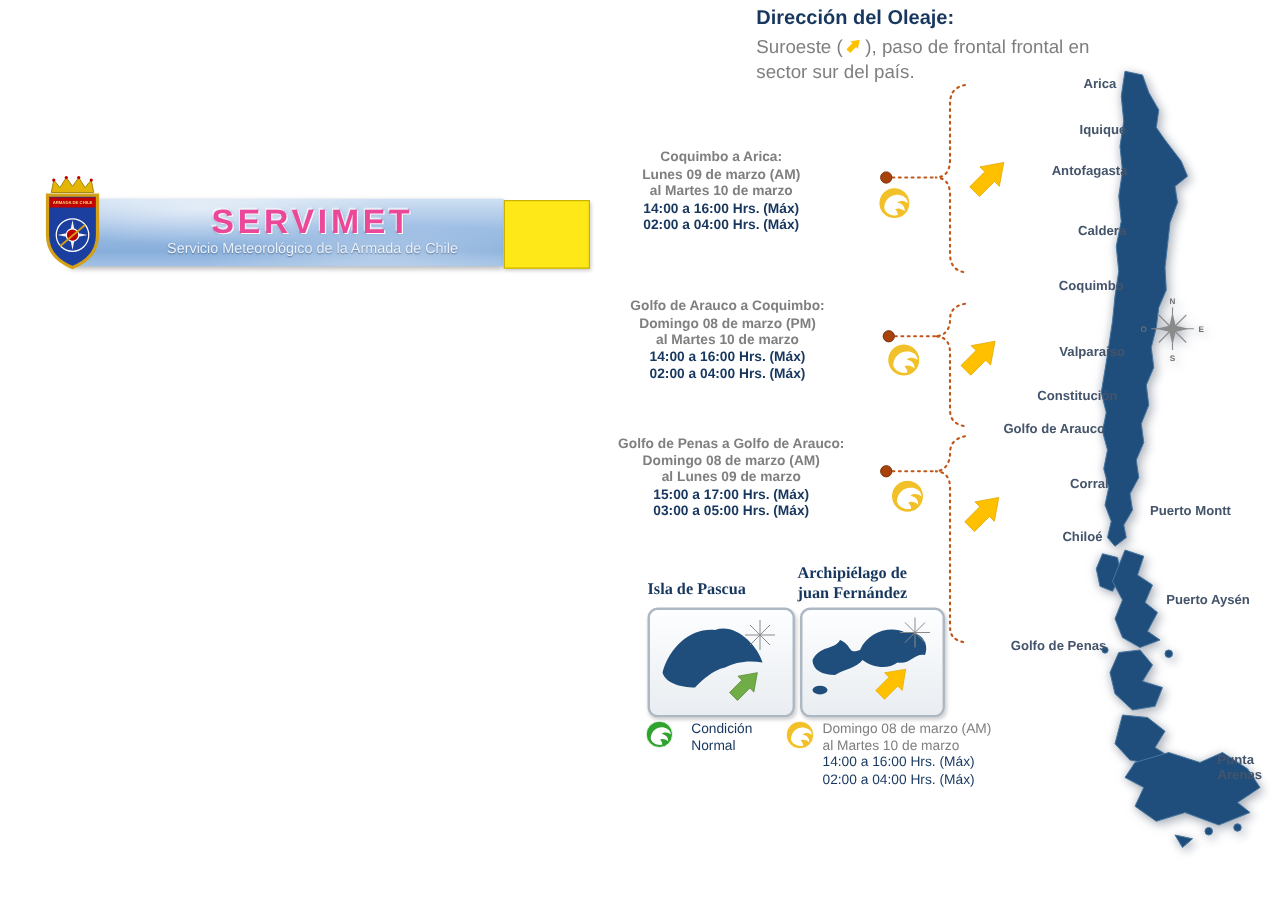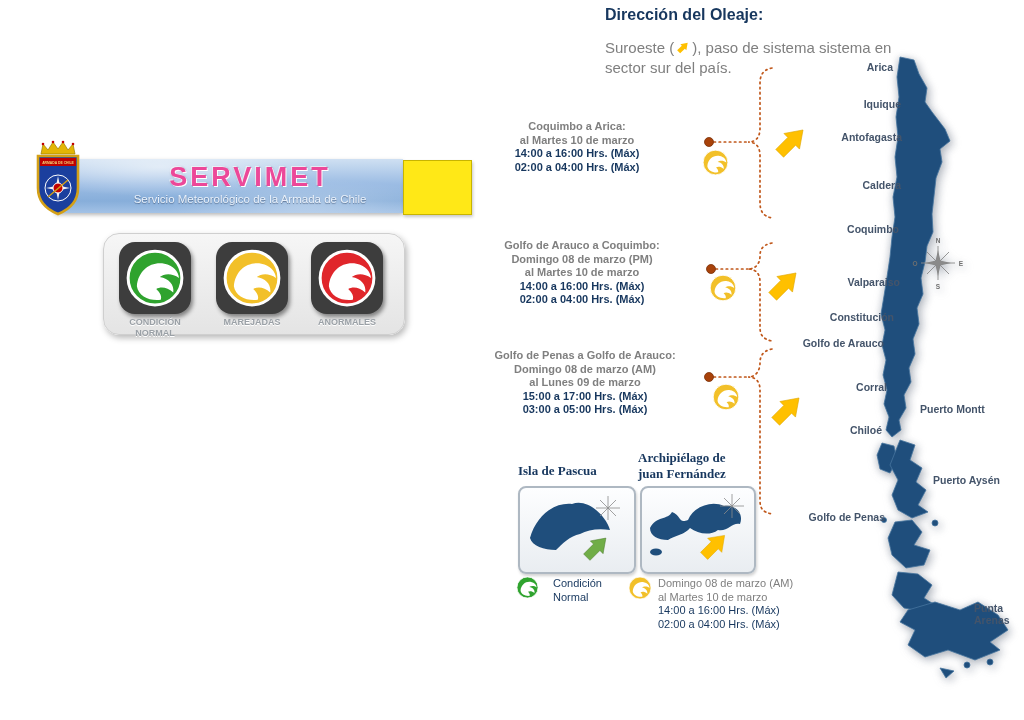--- a/index.html
+++ b/index.html
@@ -1,21 +1,21 @@
 <!DOCTYPE html>
 <html><head>
 <meta charset="utf-8">
 <style>
   html,body{margin:0;padding:0;background:#fff;}
   .page{position:relative;width:1024px;height:720px;background:#fff;overflow:hidden;
         font-family:"Liberation Sans",sans-serif;}
 
   
   .oleaje-header{position:absolute;left:605px;top:6px;width:350px;}
-  .oleaje-title{font-size:16px;font-weight:bold;color:#17375E;margin-bottom:14px;}
+  .oleaje-title{font-size:16px;font-weight:bold;color:#17375E;margin-bottom:4px;}
   .oleaje-sub{font-size:15px;color:#7F7F7F;line-height:1.3;}
   .inline-arrow{vertical-align:-2px;}
 
   
   .banner-band{position:absolute;left:55px;top:159px;width:348px;height:54px;
     background:
       radial-gradient(ellipse at 30% 15%, rgba(255,255,255,.55), rgba(255,255,255,0) 45%),
       radial-gradient(ellipse at 72% 85%, rgba(255,255,255,.30), rgba(255,255,255,0) 40%),
       linear-gradient(180deg,#cfe0f2,#9dbde4 45%,#87aeda 78%,#a3c2e6);
     box-shadow:0 2px 4px rgba(0,0,0,.28);}
@@ -79,21 +79,21 @@
     </defs>
   </svg>
 
   <div class="oleaje-header">
     <div class="oleaje-title">Dirección del Oleaje:</div>
     <div class="oleaje-sub">
       <span>Suroeste (</span><svg class="inline-arrow" width="18" height="15" viewBox="-19 -13 38 26">
           <g transform="rotate(-45)">
             <polygon points="-13,-4.5 1,-4.5 1,-9 14,0 1,9 1,4.5 -13,4.5" fill="#FFC000"></polygon>
           </g>
-        </svg><span>), paso de sistema sistema en</span><br>
+        </svg><span>), paso de frontal frontal en</span><br>
       <span>sector sur del país.</span>
     </div>
   </div>
 
   <div class="banner-band"></div>
   <div class="banner-title">SERVIMET</div>
   <div class="banner-sub">Servicio Meteorológico de la Armada de Chile</div>
   <div class="banner-yellow"></div>
 
   <svg class="crest" width="50" height="78" viewBox="0 0 50 78">
@@ -104,46 +104,24 @@
       <circle cx="40" cy="4" r="1.3" fill="#C00000"></circle>
     <path d="M5,16 H45 V48 Q45,66 25,74 Q5,66 5,48 Z" fill="#1B3F9E" stroke="#D4A017" stroke-width="2.6"></path>
     <rect x="7" y="18" width="36" height="8" fill="#C00000"></rect>
     <text x="25" y="23.6" font-size="3.4" font-weight="bold" fill="#F2D377" text-anchor="middle">ARMADA DE CHILE</text>
     <circle cx="25" cy="48" r="13" fill="#1B3F9E" stroke="#fff" stroke-width="1"></circle>
     <path d="M25,36 L27,46 L37,48 L27,50 L25,60 L23,50 L13,48 L23,46 Z" fill="#f2f2f2"></path>
     <circle cx="25" cy="48" r="5" fill="#C00000" stroke="#fff" stroke-width="1"></circle>
     <path d="M15,57 L35,40" stroke="#D4A017" stroke-width="1.4"></path>
   </svg>
 
-  <div class="cond-panel">
-    <div class="cond-tile" style="left:15px">
-      <svg width="60" height="60" viewBox="0 0 48 48">
-        <circle cx="24" cy="24" r="21.5" stroke="#fff" stroke-width="2.4" fill="#2FA32E"></circle>
-        <use href="#wave-glyph" width="48" height="48"></use>
-      </svg>
-    </div>
-    <div class="cond-tile" style="left:112px">
-      <svg width="60" height="60" viewBox="0 0 48 48">
-        <circle cx="24" cy="24" r="21.5" stroke="#fff" stroke-width="2.4" fill="#F2C029"></circle>
-        <use href="#wave-glyph" width="48" height="48"></use>
-      </svg>
-    </div>
-    <div class="cond-tile" style="left:207px">
-      <svg width="60" height="60" viewBox="0 0 48 48">
-        <circle cx="24" cy="24" r="21.5" stroke="#fff" stroke-width="2.4" fill="#E0262B"></circle>
-        <use href="#wave-glyph" width="48" height="48"></use>
-      </svg>
-    </div>
-    <div class="cond-label" style="left:21px;width:60px">CONDICIÓN NORMAL</div>
-    <div class="cond-label" style="left:105px;width:86px">MAREJADAS</div>
-    <div class="cond-label" style="left:200px;width:86px">ANORMALES</div>
-  </div>
 
   <div class="fc" style="right:327px;top:120px">
     <div class="zone">Coquimbo a Arica:</div>
+    <div class="date">Lunes 09 de marzo (AM)</div>
     <div class="date">al Martes 10 de marzo</div>
     <div class="time">14:00 a 16:00 Hrs. (Máx)</div>
     <div class="time">02:00 a 04:00 Hrs. (Máx)</div>
   </div>
   <svg class="fc-icon" style="left:702px;top:149px" width="27" height="27" viewBox="0 0 48 48">
     <circle cx="24" cy="24" r="22" stroke="#fff" stroke-width="1.5" fill="#F2C029"></circle>
     <use href="#wave-glyph" width="48" height="48"></use>
   </svg>
 
   <div class="fc" style="right:322px;top:239px">

